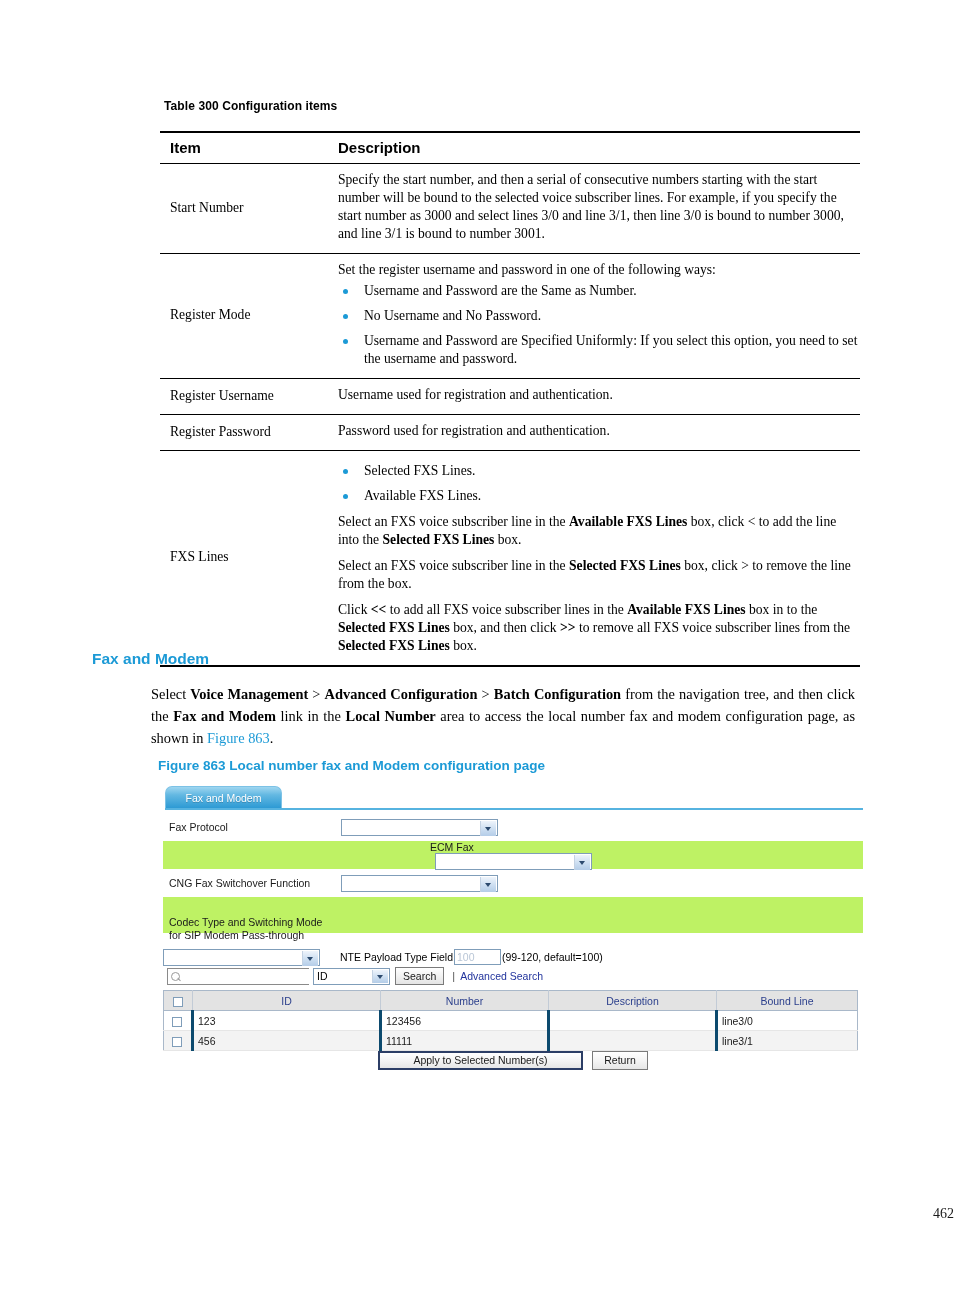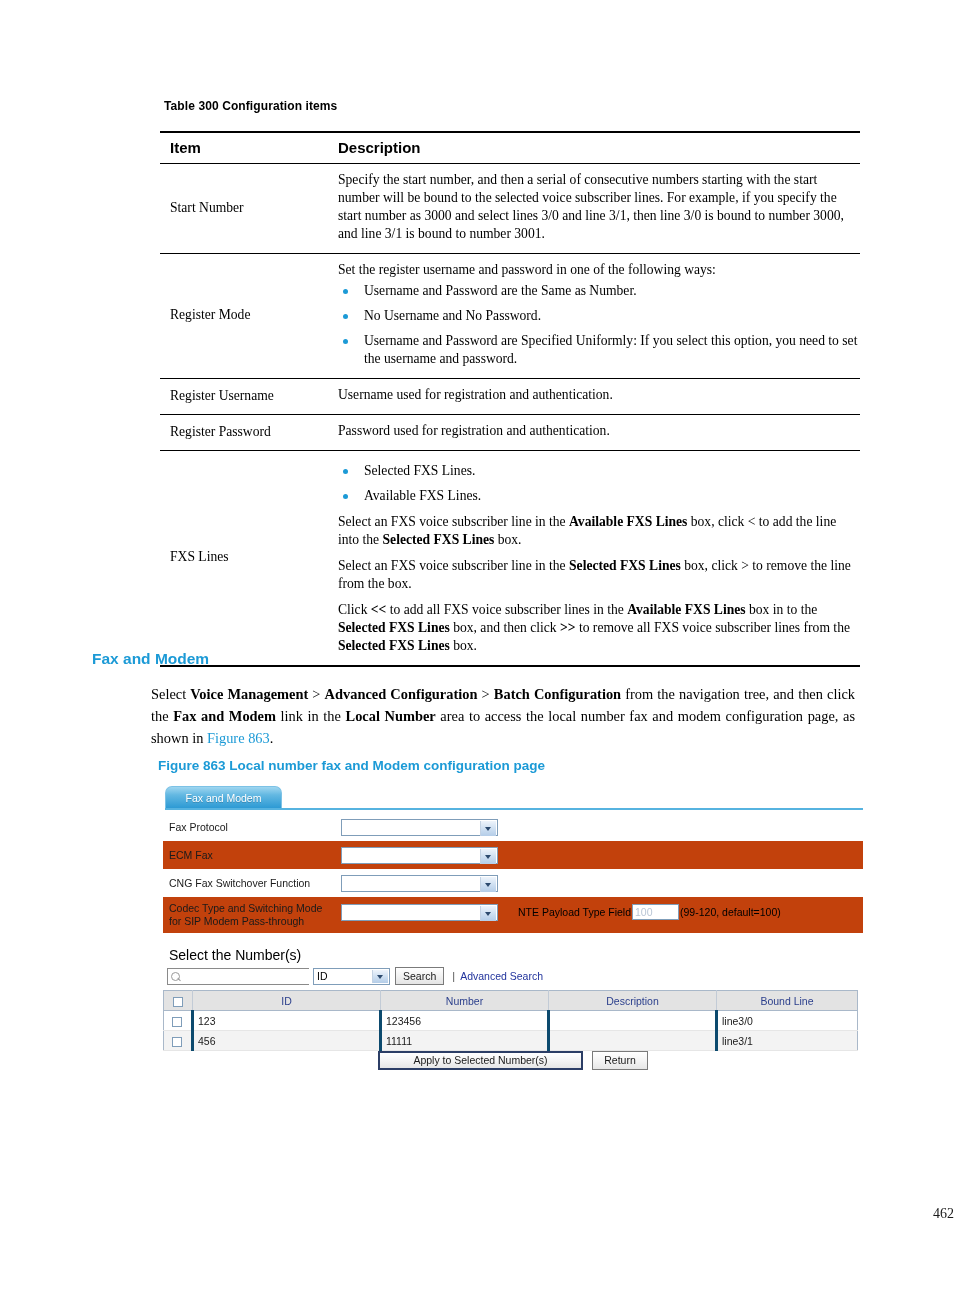--- a/index.html
+++ b/index.html
@@ -165,35 +165,35 @@
     text-shadow: 0 1px 0 rgba(0,0,0,.2);
   }
 
   .form-rows { margin-top: 3px; }
   .frow {
     display: flex;
     align-items: center;
     height: 28px;
     background: #ffffff;
   }
-  .frow.alt { background: #c2410c; }
+  .frow.alt { background: #bef264; flex-direction: column; }
   .frow.tall { height: 36px; align-items: stretch; }
 
   .flabel {
     width: 178px;
     padding-left: 6px;
     box-sizing: border-box;
     font-size: 10.5px;
     color: #1a1a1a;
     display: flex;
     align-items: center;
   }
   .flabel.two-line {
     display: block;
-    padding-top: 5px;
+    padding-top: 19px;
     line-height: 1.25;
   }
 
   .fctl { display: flex; align-items: center; }
   .frow.tall .fctl { padding-top: 7px; align-items: flex-start; }
 
   .select {
     position: relative;
     width: 157px;
     height: 17px;

